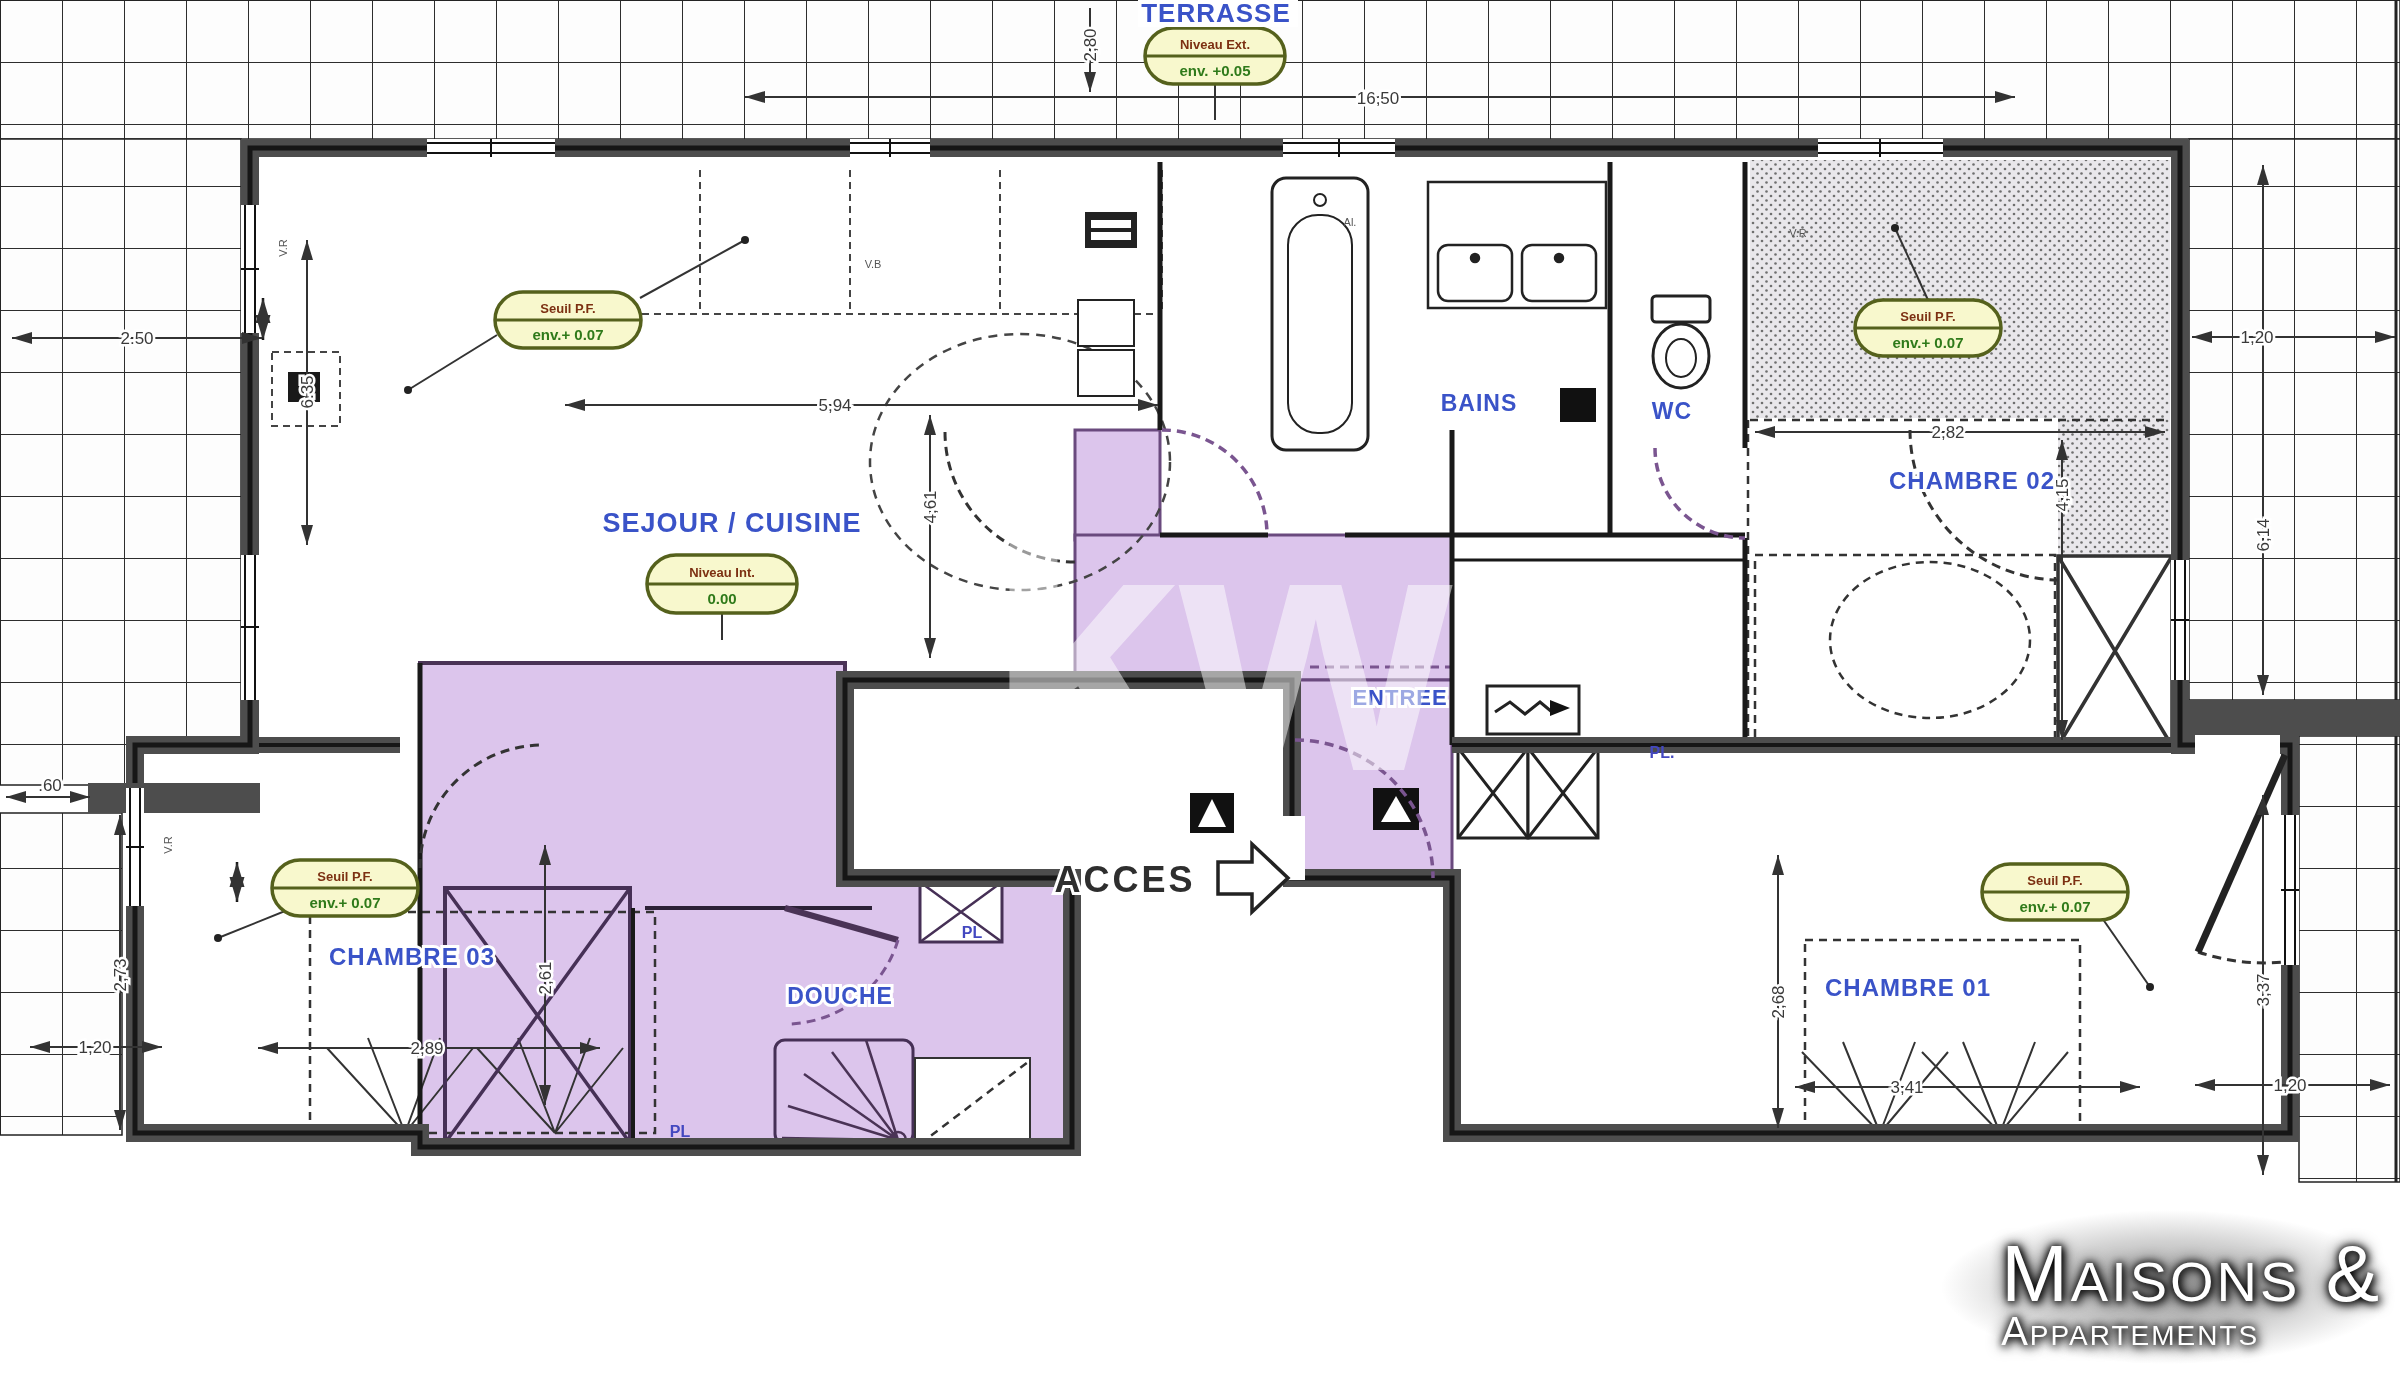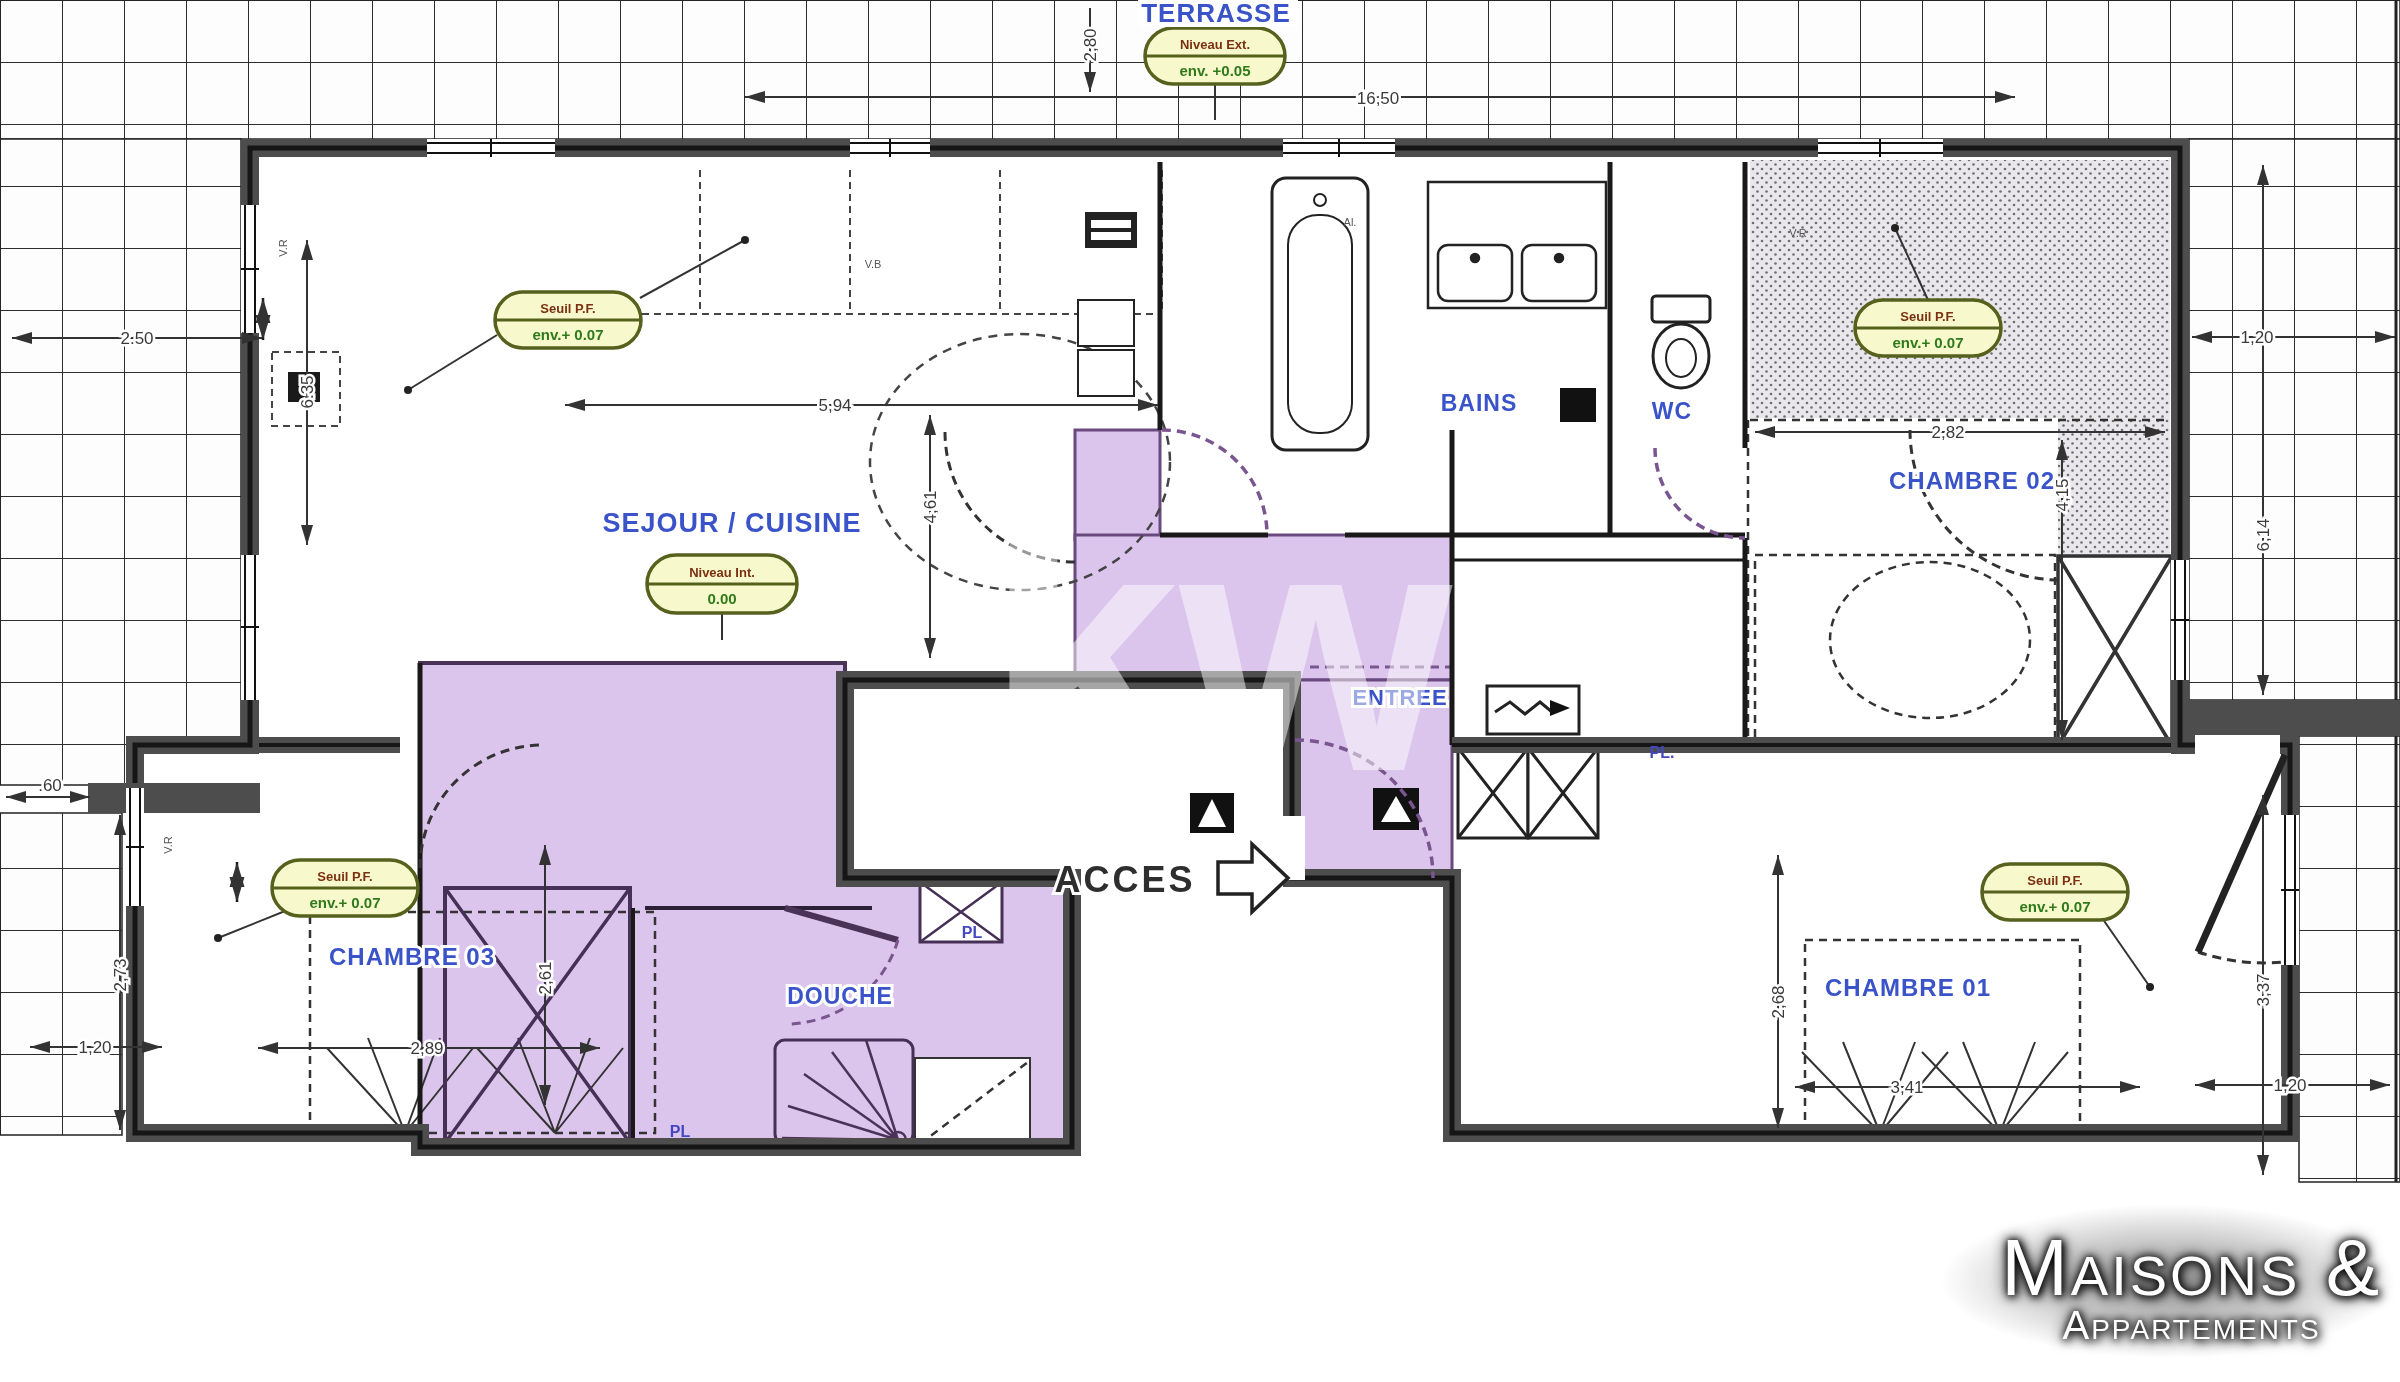--- a/index.html
+++ b/index.html
@@ -7,21 +7,21 @@
   #stage{position:relative;width:2400px;height:1382px;}
   svg text{font-family:"Liberation Sans",sans-serif;}
   .dim{font-size:17px;fill:#3a3a3a;text-anchor:middle;paint-order:stroke;stroke:#ffffff;stroke-width:5px;}
   .room{fill:#3a53c8;font-weight:bold;text-anchor:middle;paint-order:stroke;stroke:#ffffff;stroke-width:6px;letter-spacing:1px;}
   .roomP{fill:#4348c0;font-weight:bold;text-anchor:middle;paint-order:stroke;stroke-width:0;}
   .tiny{font-size:11px;fill:#555;text-anchor:middle;}
   .acces{font-size:36px;font-weight:bold;fill:#2e2e2e;letter-spacing:3px;text-anchor:middle;paint-order:stroke;stroke:#fff;stroke-width:6px;}
   .bdg1{font-size:13px;font-weight:bold;fill:#7c3012;text-anchor:middle;}
   .bdg2{font-size:15px;font-weight:bold;fill:#2f7a1a;text-anchor:middle;}
   .kw{font-size:350px;font-weight:bold;fill:#ffffff;opacity:0.5;}
-  .logo{position:absolute;right:4px;bottom:24px;text-align:center;color:#fff;
+  .logo{position:absolute;right:4px;bottom:18px;text-align:left;color:#fff;
         font-variant:small-caps;line-height:0.95;padding:26px 14px 14px 60px;
         background:radial-gradient(closest-side,rgba(75,75,75,0.55),rgba(75,75,75,0.25) 60%,rgba(75,75,75,0) 100%);
         text-shadow:0 0 16px #000,0 0 7px rgba(0,0,0,.9),2px 2px 10px #000;}
   .logo .l1{font-size:80px;letter-spacing:3px;}
   .logo .l2{font-size:40px;letter-spacing:2px;}
 </style>
 </head>
 <body>
 
 <div id="stage">

